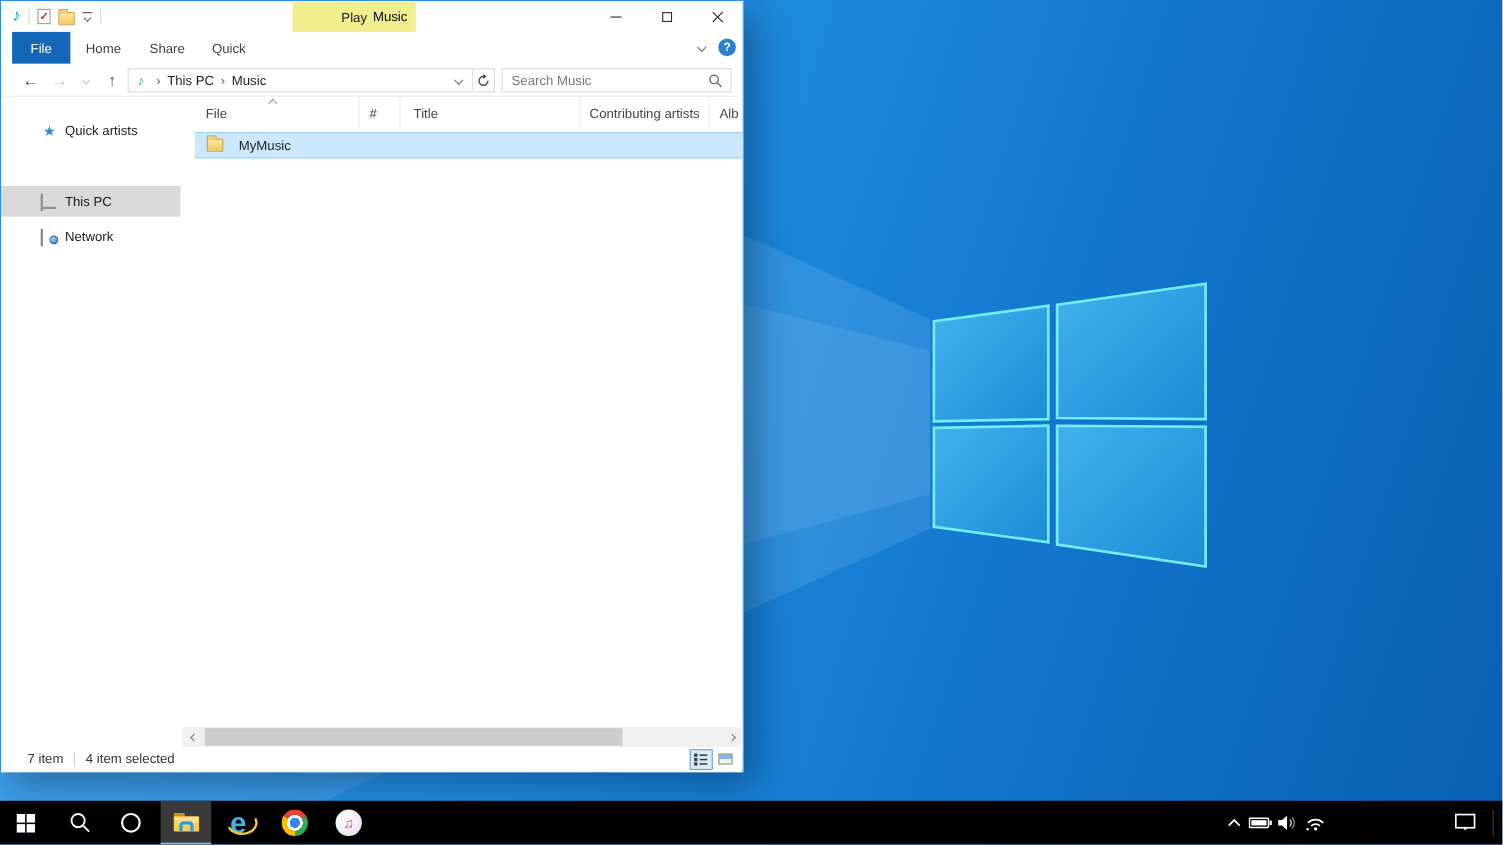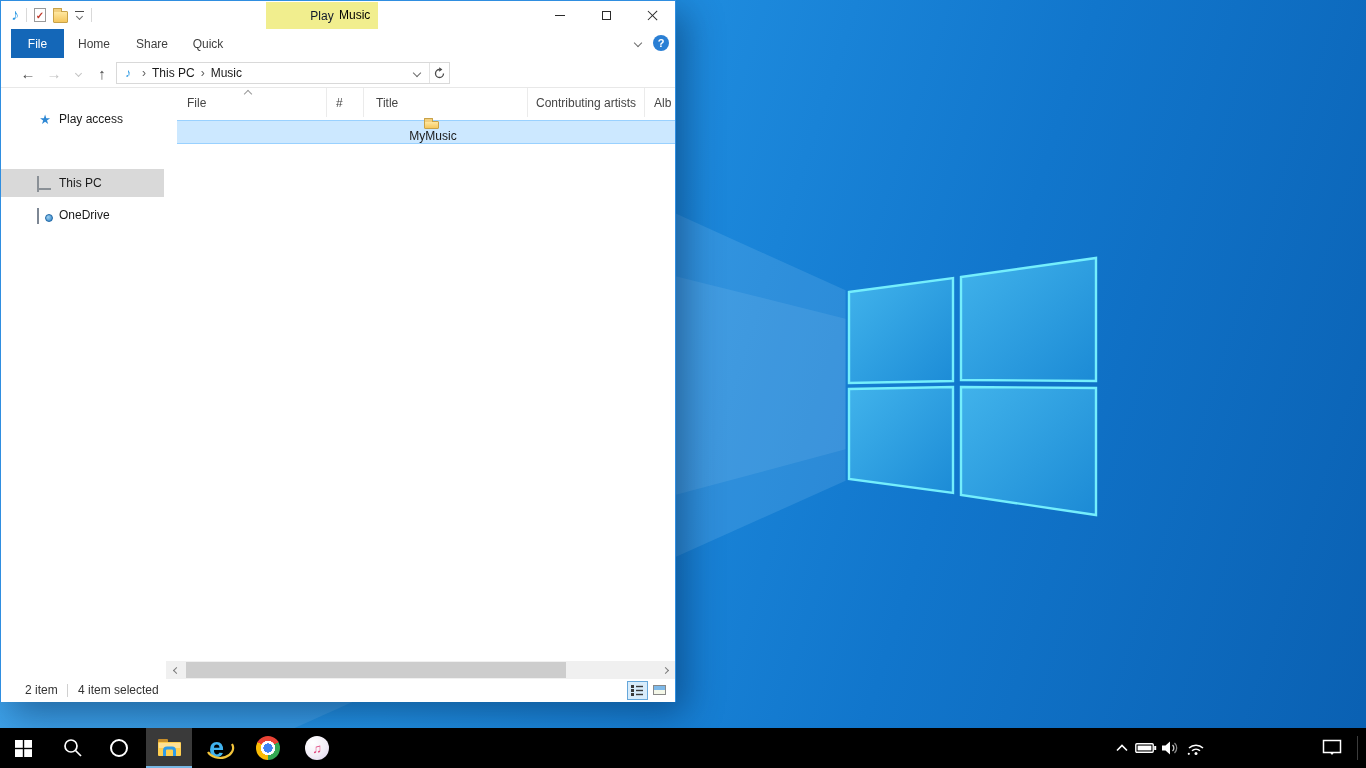--- a/index.html
+++ b/index.html
@@ -93,21 +93,21 @@
   .net-ic .scr { width:13px; height:9px; border:1px solid #7d8794; background:linear-gradient(#cfe9fa,#74b6e4); }
   .net-ic .globe { position:absolute; right:0; bottom:0; width:8px; height:8px; border-radius:50%;
     background:radial-gradient(circle at 35% 35%, #9fd1f2, #2a7fc4); border:1px solid #1e66a5; }
 
   .main { position:absolute; left:165px; right:0; top:0; bottom:0; }
   .headers { position:absolute; left:0; top:0; right:0; height:29px; display:flex; color:#454545; }
   .hcell { position:relative; height:29px; display:flex; align-items:center; border-right:1px solid #ebebeb; }
   .hcell:last-child { border-right:none; }
   .sort-chev { position:absolute; left:79px; top:3px; }
   .file-row { position:absolute; left:11px; right:0; top:32px; height:24px; background:#cce8ff;
-    border-top:1px solid #99d1ff; border-bottom:1px solid #99d1ff; display:flex; align-items:center;flex-direction:column; }
+    border-top:1px solid #99d1ff; border-bottom:1px solid #99d1ff; display:flex; align-items:center; }
   .file-row .mini-folder { margin-left:11px; margin-top:0; }
   .file-row .fname { margin-left:14px; color:#1a1a1a; }
 
   .hscroll { position:absolute; left:0; right:0; bottom:0; height:18px; background:#f0f0f0; }
   .hs-arrow { position:absolute; top:0; width:16px; height:18px; display:flex; align-items:center; justify-content:center; }
   .hs-thumb { position:absolute; left:20px; top:1px; width:380px; height:16px; background:#cdcdcd; }
 
   .statusbar { position:absolute; left:0; top:678px; right:0; height:23px; background:#fff; }
   .st-text { position:absolute; top:0; height:23px; line-height:23px; color:#333; }
   .st-sep { position:absolute; left:66px; top:5px; width:1px; height:13px; background:#d0d0d0; }
@@ -215,42 +215,49 @@
             </span>
           <span class="refresh-btn">
             <svg width="13" height="13" viewBox="0 0 13 13">
                 <path d="M10.5,6.5 A4,4 0 1 1 6.5,2.5" fill="none" stroke="#4a4a4a" stroke-width="1.3"></path>
                 <polygon points="6.2,0.2 9.4,2.5 6.2,4.8" fill="#4a4a4a"></polygon>
               </svg>
           </span>
         </span>
       </div>
 
+      <div class="search-box">
+        <input type="text" placeholder="Search Music" style="">
+        <svg class="search-mag" width="13" height="13" viewBox="0 0 13 13">
+          <circle cx="5.2" cy="5.2" r="3.8" fill="none" stroke="#6d6d6d" stroke-width="1.3"></circle>
+          <line x1="8.2" y1="8.2" x2="12" y2="12" stroke="#6d6d6d" stroke-width="1.3"></line>
+        </svg>
+      </div>
     </div>
 
     <div class="body">
 
       <div class="sidebar">
         <div class="side-item" style="top:17px;">
           <span class="side-icon">
               <span class="star-glyph">★</span>
             </span>
-          <span class="side-label">Play access</span>
+          <span class="side-label">Quick artists</span>
         </div>
         <div class="side-item selected" style="top:81px;">
           <span class="side-icon">
             <span class="monitor-ic"><span class="scr"></span><span class="base"></span></span>
           </span>
           <span class="side-label">This PC</span>
         </div>
         <div class="side-item" style="top:113px;">
           <span class="side-icon">
             <span class="net-ic"><span class="scr"></span><span class="globe"></span></span>
           </span>
-          <span class="side-label">OneDrive</span>
+          <span class="side-label">Network</span>
         </div>
       </div>
 
       <div class="main">
         <div class="headers">
           <div class="hcell" style="width:161px;padding-left:21px;">
             <span class="sort-chev chev up" style="border-color:#9a9a9a;"></span>
             <span>File</span>
           </div>
           <div class="hcell" style="width:37px;padding-left:9px;">
@@ -278,21 +285,21 @@
             </span>
           <span class="hs-thumb"></span>
           <span class="hs-arrow" style="right:2px;">
               <span class="chev right tiny" style="border-color:#7a7a7a;"></span>
             </span>
         </div>
       </div>
     </div>
 
     <div class="statusbar">
-      <span class="st-text" style="left:24px;">2 item</span>
+      <span class="st-text" style="left:24px;">7 item</span>
       <span class="st-sep"></span>
       <span class="st-text" style="left:77px;">4 item selected</span>
 
       <span class="view-btn view-details">
         <svg width="13" height="13" viewBox="0 0 13 13">
           <g fill="#3a3a3a">
             <rect x="0" y="1" width="3" height="3"></rect>
               <rect x="5" y="1.8" width="7" height="1.4"></rect>
             <rect x="0" y="5" width="3" height="3"></rect>
               <rect x="5" y="5.8" width="7" height="1.4"></rect>

